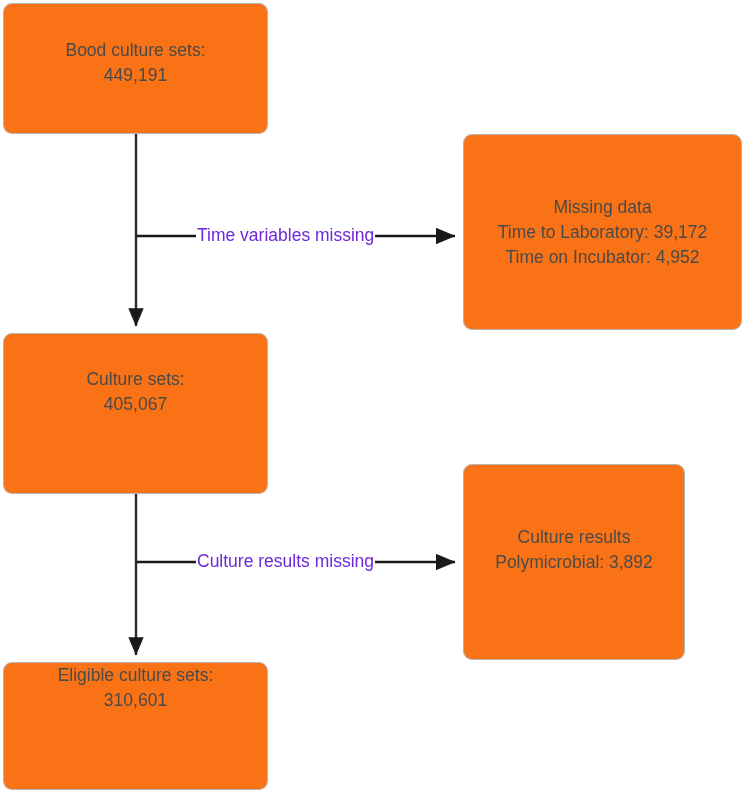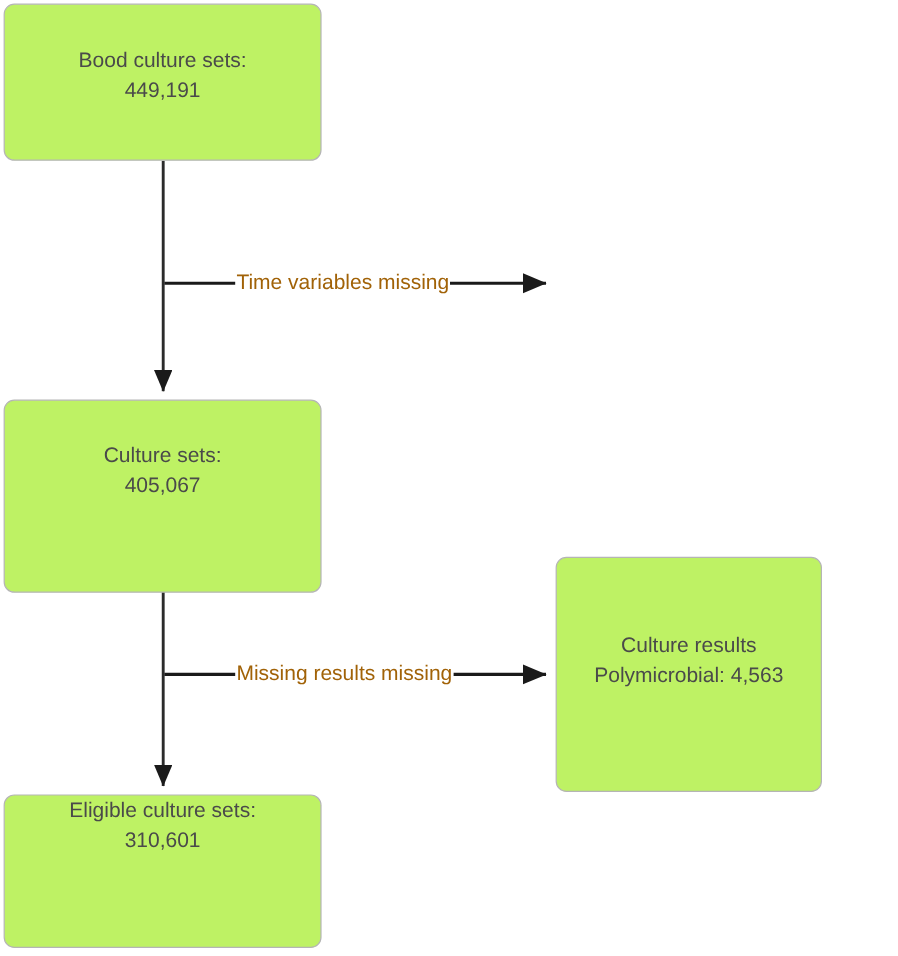--- a/index.html
+++ b/index.html
@@ -11,40 +11,40 @@
     position: relative;
     width: 748px;
     height: 797px;
     background: #ffffff;
     overflow: hidden;
     font-family: "Liberation Sans", sans-serif;
   }
   .node {
     position: absolute;
     box-sizing: border-box;
-    background: #bef264;
+    background: #f97316;
     border: 1.3px solid #b5b5b5;
     border-radius: 9px;
     display: flex;
     flex-direction: column;
     color: #4a4a4a;
     font-size: 17.5px;
     line-height: 1.42;
     text-align: center;
     white-space: nowrap;
   }
   .node .line { display: block; }
 
   
   .node-left { justify-content: flex-start; }
   .node-right { justify-content: flex-start; }
 
   .edge-label {
     position: absolute;
-    color: #a16207;
+    color: #6d28d9;
     font-size: 17.5px;
     line-height: 1;
     white-space: nowrap;
     background: #ffffff;
     padding: 0 1px;
   }
   svg.edges {
     position: absolute;
     left: 0; top: 0;
     width: 748px;
@@ -82,23 +82,28 @@
   <div class="node node-left" style="left:3px; top:333px; width:265px; height:161px; padding-top:33px;">
     <span class="line">Culture sets:</span>
     <span class="line">405,067</span>
   </div>
 
   <div class="node node-left" style="left:3px; top:662px; width:265px; height:128px; ">
     <span class="line">Eligible culture sets:</span>
     <span class="line">310,601</span>
   </div>
 
+  <div class="node node-right" style="left:463px; top:134px; width:279px; height:196px; padding-top:60px;">
+    <span class="line">Missing data</span>
+    <span class="line">Time to Laboratory: 39,172</span>
+    <span class="line">Time on Incubator: 4,952</span>
+  </div>
 
   <div class="node node-right" style="left:463px; top:464px; width:222px; height:196px; padding-top:60px;">
     <span class="line">Culture results</span>
-    <span class="line">Polymicrobial: 4,563</span>
+    <span class="line">Polymicrobial: 3,892</span>
   </div>
 
   <div class="edge-label" style="left:196px; top:227px;">Time variables missing</div>
 
-  <div class="edge-label" style="left:196px; top:553px;">Missing results missing</div>
+  <div class="edge-label" style="left:196px; top:553px;">Culture results missing</div>
 
 </div>
 
 </body></html>

